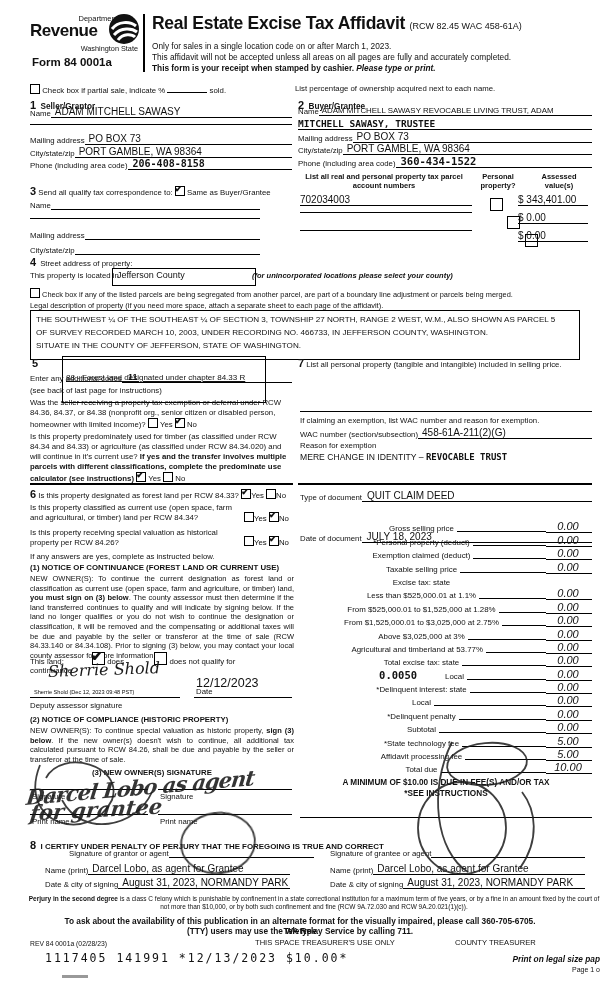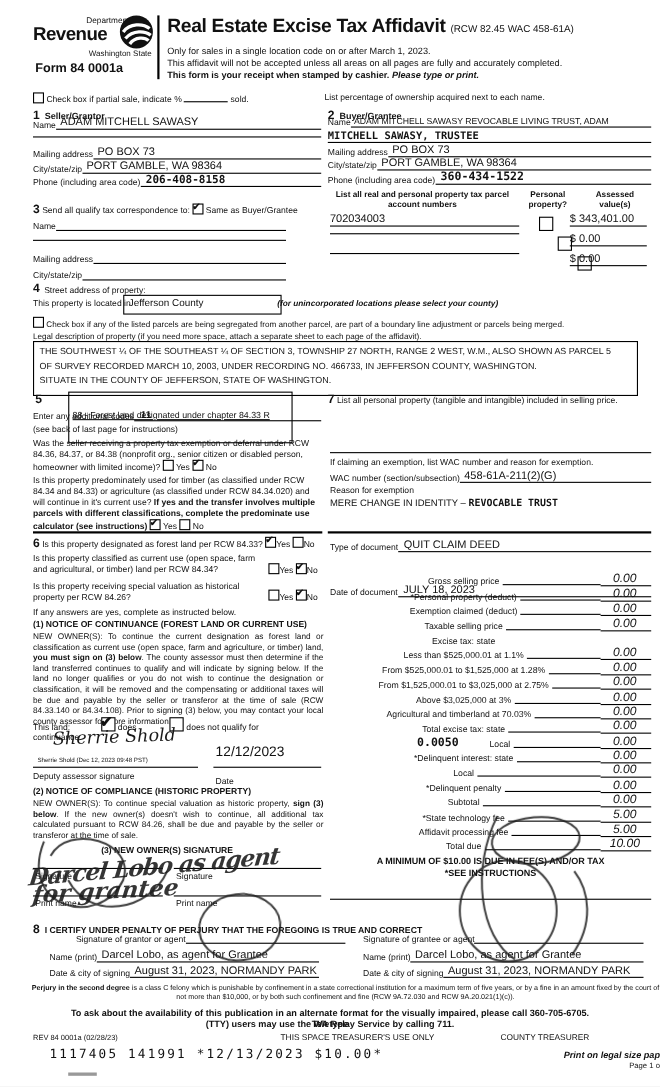--- a/index.html
+++ b/index.html
@@ -216,21 +216,21 @@
     <span class="cb big" style="margin-left:28px;"></span>
     <span>does not qualify for</span>
   </div>
   <div class="abs" style="left:30px;top:666px;font-size:7.8px;">continuance.</div>
   <div class="abs hw" style="left:48px;top:660px;font-size:16px;transform:rotate(-2deg);">Sherrie Shold</div>
   <div class="abs" style="left:196px;top:676px;font-size:12.5px;">12/12/2023</div>
   <div class="hr" style="left:30px;top:697px;width:150px;"></div>
   <div class="hr" style="left:194px;top:697px;width:98px;"></div>
   <div class="abs" style="left:34px;top:689px;font-size:5.6px;">Sherrie Shold (Dec 12, 2023 09:48 PST)</div>
   <div class="abs" style="left:30px;top:701px;font-size:7.8px;">Deputy assessor signature</div>
-  <div class="abs" style="left:196px;top:706px;font-size:7.8px;">Date</div>
+  <div class="abs" style="left:196px;top:687px;font-size:7.8px;">Date</div>
   <div class="abs b" style="left:30px;top:715px;font-size:7.8px;">(2) NOTICE OF COMPLIANCE (HISTORIC PROPERTY)</div>
   <div class="abs" style="left:30px;top:726px;width:264px;font-size:7.5px;line-height:9.6px;text-align:justify;">
     <span>NEW OWNER(S): To continue special valuation as historic property, </span><span class="b">sign (3) below</span><span>. If the new owner(s) doesn't wish to continue, all additional tax calculated pursuant to RCW 84.26, shall be due and payable by the seller or transferor at the time of sale.</span>
   </div>
   <div class="abs b" style="left:92px;top:768px;font-size:7.8px;">(3) NEW OWNER(S) SIGNATURE</div>
   <div class="hr" style="left:30px;top:789px;width:118px;"></div>
   <div class="hr" style="left:158px;top:789px;width:134px;"></div>
   <div class="abs" style="left:32px;top:792px;font-size:7.8px;">Signature</div>
   <div class="abs" style="left:160px;top:792px;font-size:7.8px;">Signature</div>
   <div class="hr" style="left:30px;top:814px;width:118px;"></div>
@@ -312,21 +312,21 @@
         <span class="tl-amt">0.00</span>
       </div>
     <div class="taxline">
         <span class="grow"></span>
         <span class="tl-label">Above $3,025,000 at 3%</span>
         <span class="tl-fill" style="min-width:60px;"></span>
         <span class="tl-amt">0.00</span>
       </div>
     <div class="taxline">
         <span class="grow"></span>
-        <span class="tl-label">Agricultural and timberland at 70.03%</span>
+        <span class="tl-label">Agricultural and timberland at 53.77%</span>
         <span class="tl-fill" style="min-width:60px;"></span>
         <span class="tl-amt">0.00</span>
       </div>
     <div class="taxline">
         <span class="grow"></span>
         <span class="tl-label">Total excise tax: state</span>
         <span class="tl-fill" style="min-width:60px;"></span>
         <span class="tl-amt">0.00</span>
       </div>
     <div class="taxline">

